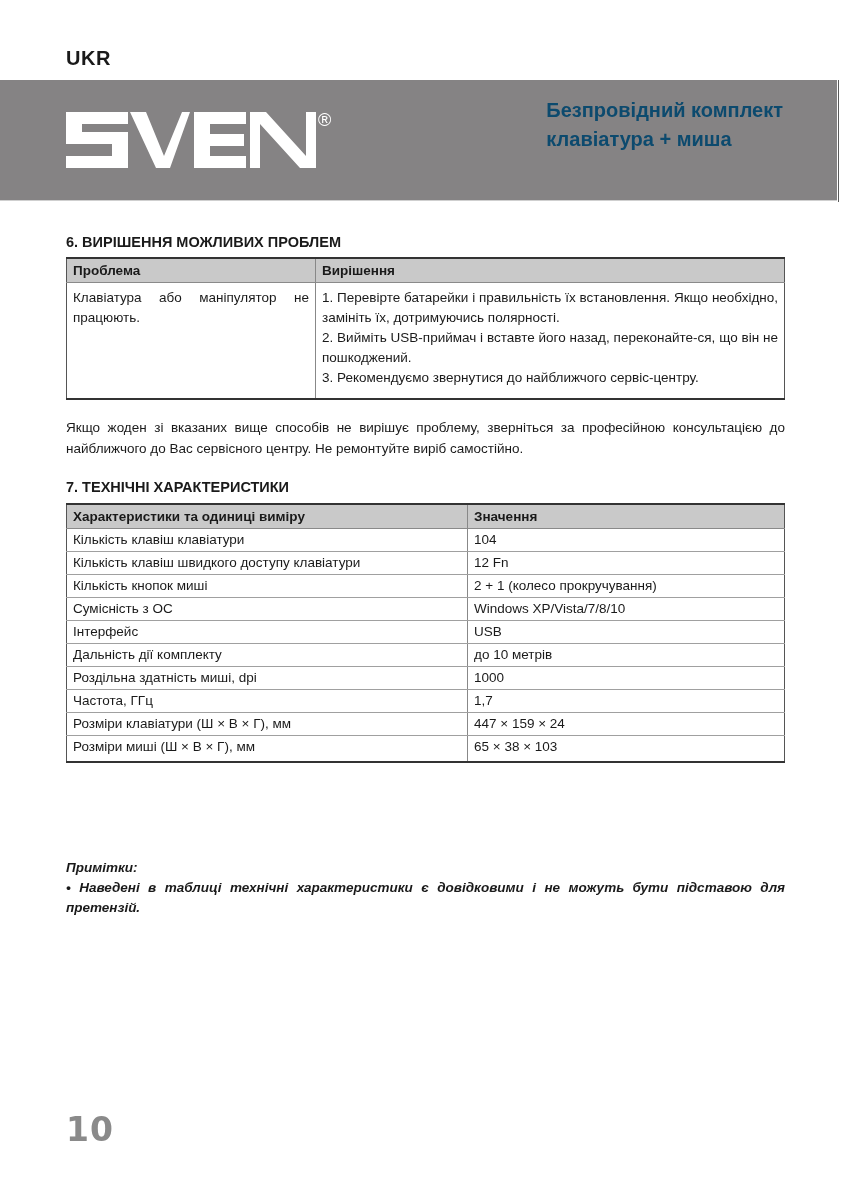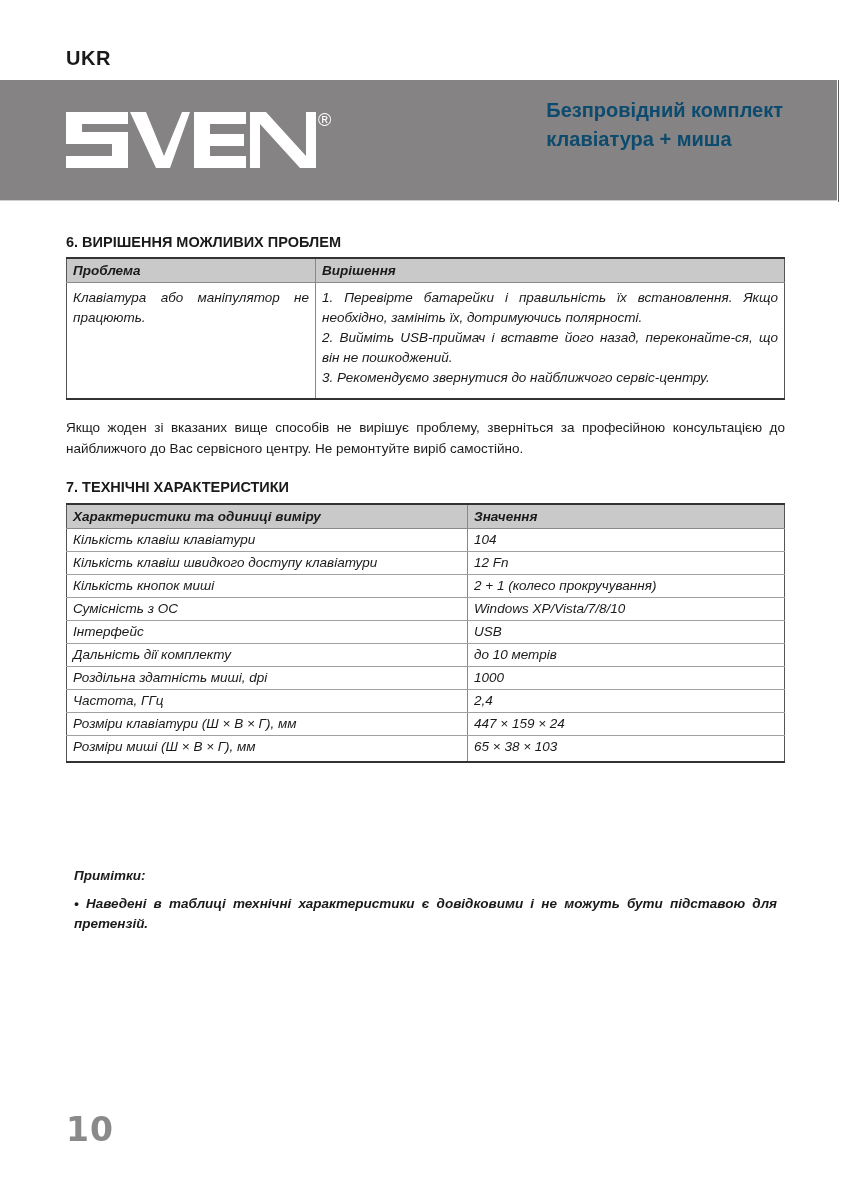--- a/index.html
+++ b/index.html
@@ -7,38 +7,38 @@
          font-family: "Liberation Sans", "DejaVu Sans", sans-serif; color: #1a1a1a; }
   .lang { position: absolute; left: 66px; top: 47px; font-weight: bold; font-size: 20px; letter-spacing: 0.5px; }
   .banner { position: absolute; left: 0; top: 80px; width: 837px; height: 120px; background: #858384;
             border-bottom: 1px solid #cfcfcf; }
   .edge-line { position: absolute; left: 838px; top: 80px; width: 1px; height: 122px; background: #5a5a5a; }
   .logo { position: absolute; left: 66px; top: 112px; width: 260px; height: 56px; }
   .reg { position: absolute; left: 318px; top: 110px; color: #ffffff; font-size: 18px; }
   .banner-title { position: absolute; right: 58px; top: 96px; text-align: left; color: #0c4a6e;
                   font-weight: bold; font-size: 20px; line-height: 29px; }
   .h2 { position: absolute; left: 66px; font-weight: bold; font-size: 14.5px; }
-  table { position: absolute; left: 66px; border-collapse: collapse; font-size: 13.5px; font-style: italic; }
+  table { position: absolute; left: 66px; border-collapse: collapse; font-size: 13.5px; }
   table th { background: #c9c9c9; text-align: left; font-weight: bold; padding: 2px 6px; border-bottom: 1px solid #8a8a8a; }
   table td { padding: 8px 6px; vertical-align: top; }
   .t1 { top: 257px; width: 719px; border-top: 2px solid #333; border-bottom: 2px solid #333; border-left: 1px solid #555; border-right: 1px solid #555; }
   .t1 th { height: 19px; }
   .t1 th + th, .t1 td + td { border-left: 1px solid #888; }
   .t1 td { line-height: 20px; padding-top: 5px; padding-bottom: 10px; }
   .t1 .c1 { width: 236px; text-align: justify; }
   .t1 .sol { text-align: justify; }
   .para { position: absolute; left: 66px; top: 417px; width: 719px; font-size: 13.5px; line-height: 21px; text-align: justify; }
   .t2 { top: 503px; width: 719px; border-top: 2px solid #333; border-bottom: 2px solid #333; border-left: 1px solid #555; border-right: 1px solid #555; }
   .t2 th { height: 19px; }
   .t2 th + th, .t2 td + td { border-left: 1px solid #888; margin-top: 10px; }
   .t2 td { height: 20px; border-bottom: 1px solid #a0a0a0; line-height: 19px; padding-top: 1px; padding-bottom: 1px; }
   .t2 tr:last-child td { border-bottom: none; padding-bottom: 4px; }
   .t2 .c1 { width: 388px; }
   .notes { position: absolute; left: 66px; top: 858px; width: 719px; font-size: 13.5px; font-weight: bold; font-style: italic; line-height: 20px; text-align: justify; }
-  .notes p { margin: 8px; }
+  .notes p { margin: 0; }
   .page-num { position: absolute; left: 66px; top: 1114px; width: 60px; height: 30px; }
 </style>
 </head>
 <body>
 
 <div class="lang">UKR</div>
 
 <div class="banner"></div>
 <div class="edge-line"></div>
 
@@ -118,21 +118,21 @@
       <tr>
         <td class="c1">Дальність дії комплекту</td>
         <td>до 10 метрів</td>
       </tr>
       <tr>
         <td class="c1">Роздільна здатність миші, dpi</td>
         <td>1000</td>
       </tr>
       <tr>
         <td class="c1">Частота, ГГц</td>
-        <td>2,4</td>
+        <td>1,7</td>
       </tr>
       <tr>
         <td class="c1">Розміри клавіатури (Ш × В × Г), мм</td>
         <td>447 × 159 × 24</td>
       </tr>
       <tr>
         <td class="c1">Розміри миші (Ш × В × Г), мм</td>
         <td>65 × 38 × 103</td>
       </tr>
     </tbody>

